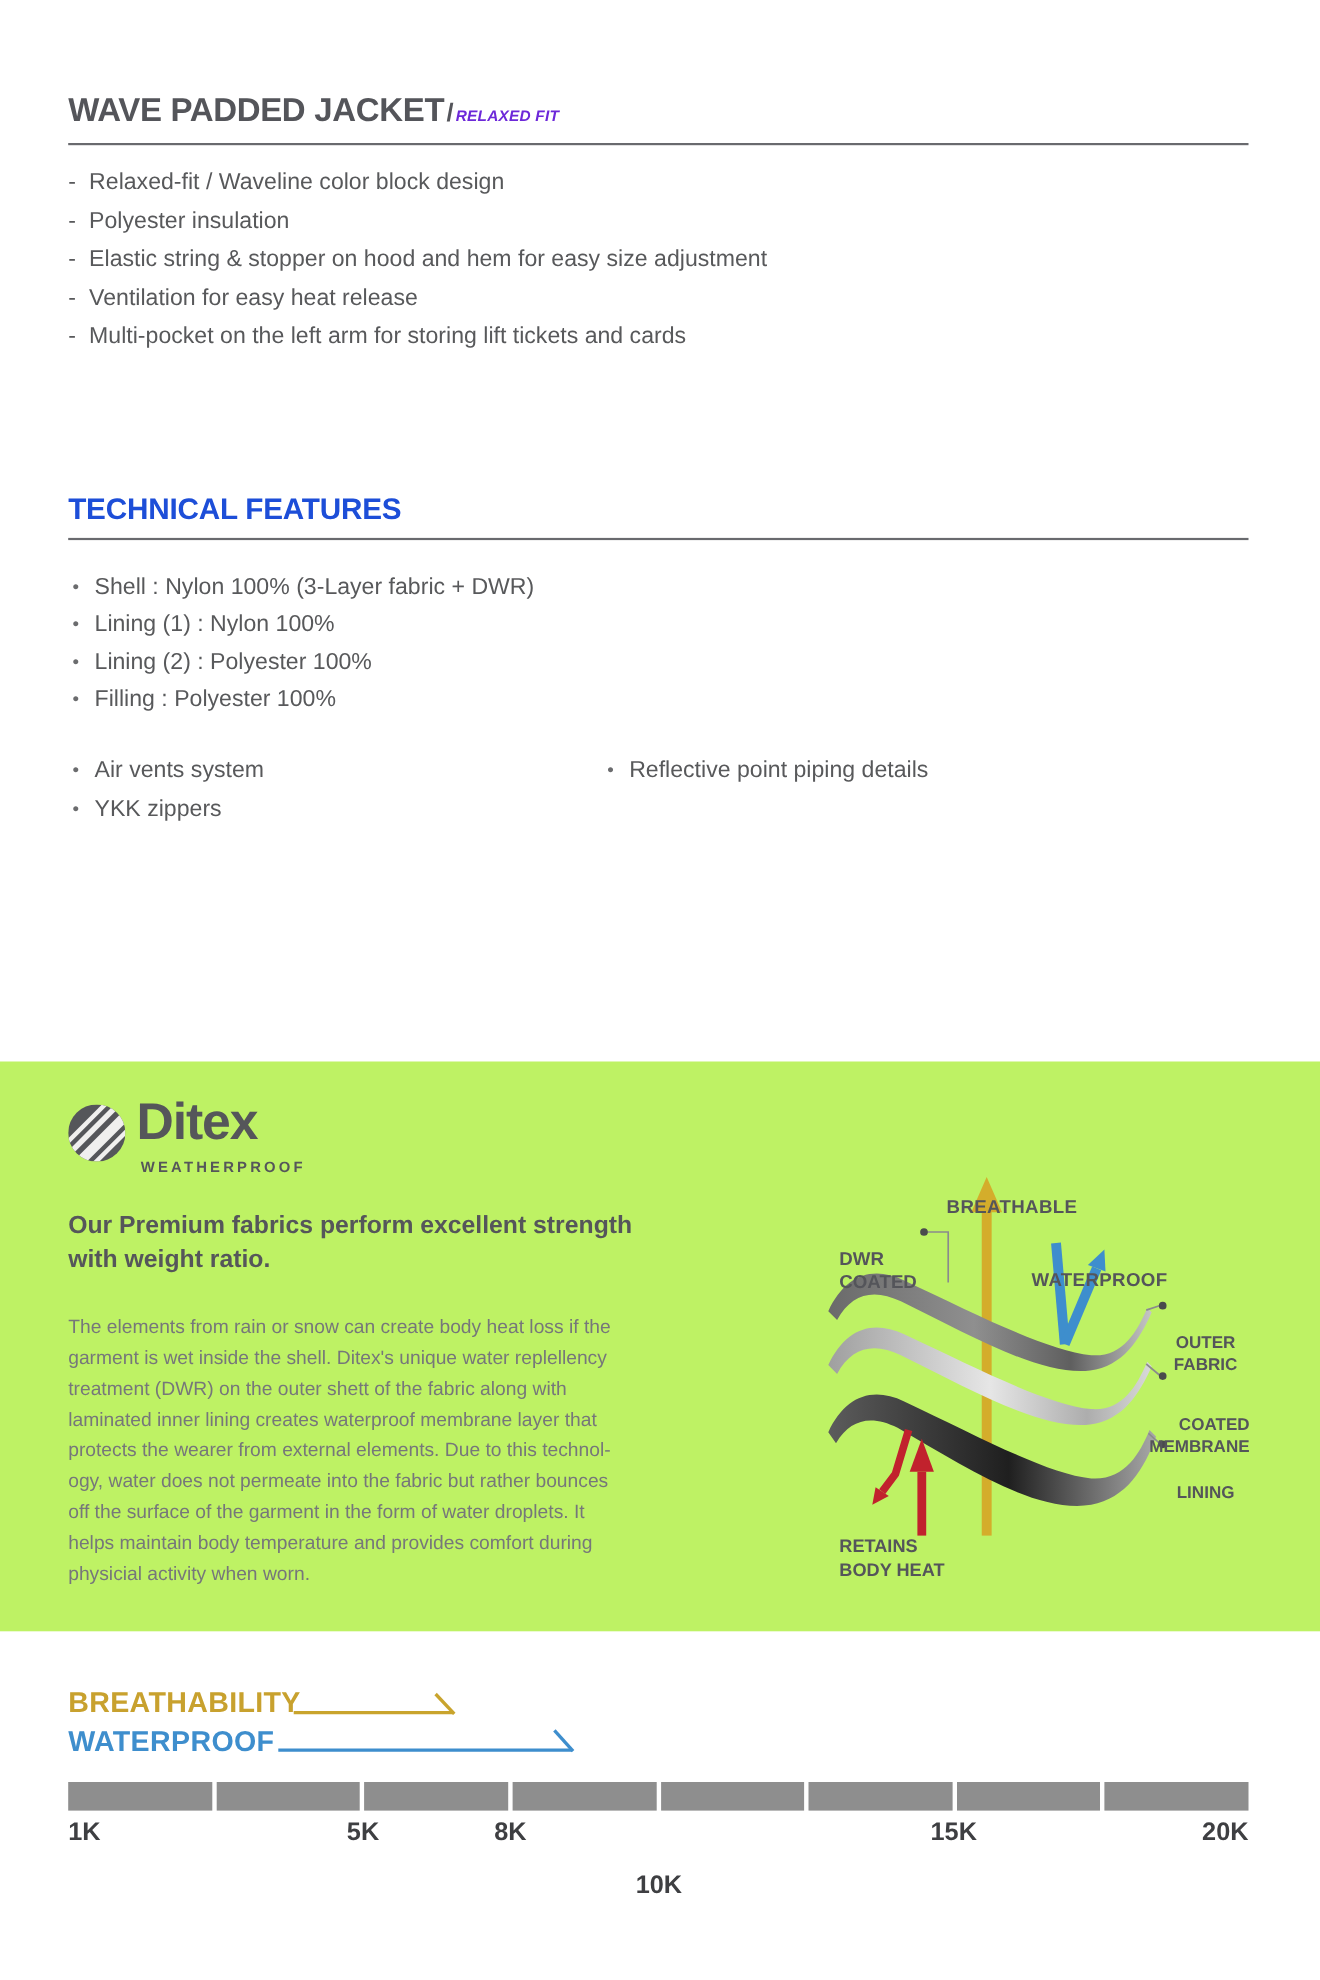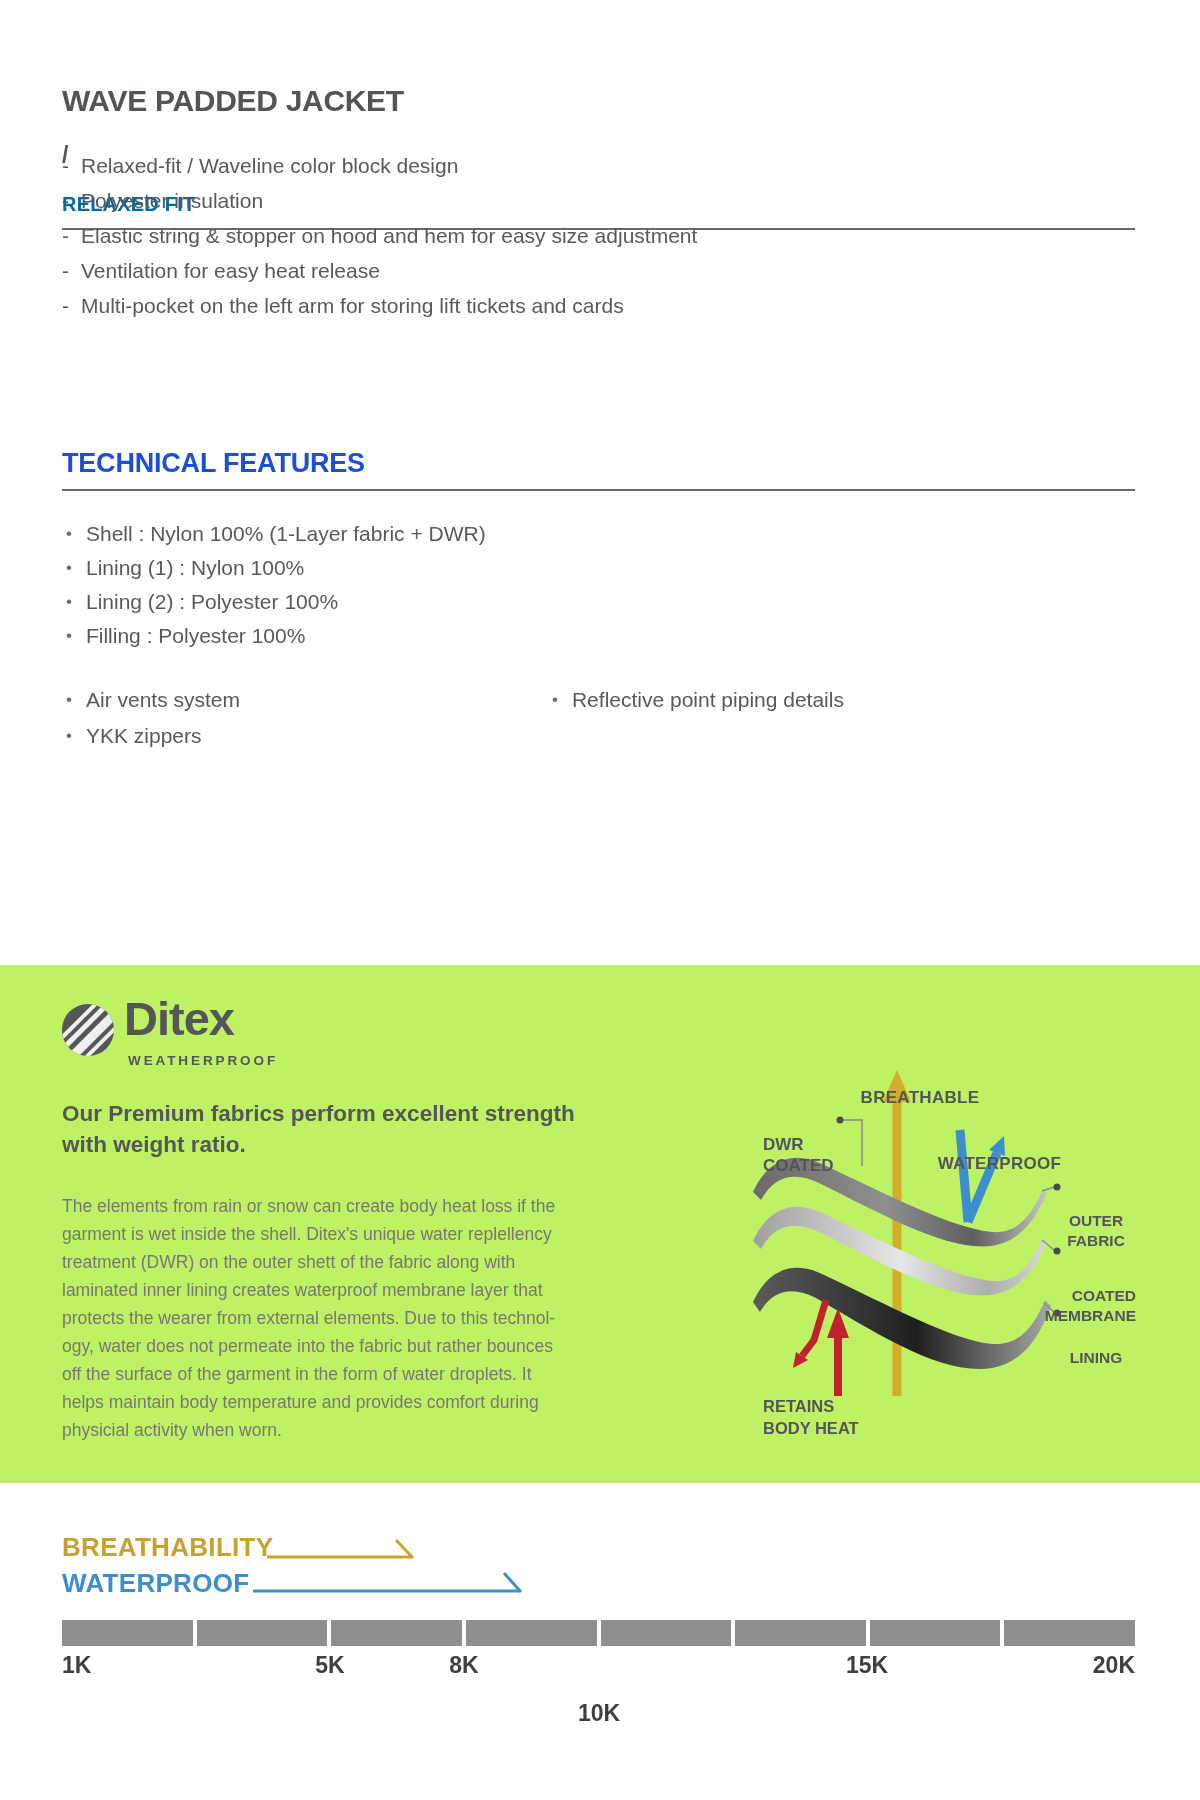--- a/index.html
+++ b/index.html
@@ -1,23 +1,23 @@
 <!DOCTYPE html>
 <html><head>
 <meta charset="utf-8">
 <style>
   html,body{margin:0;padding:0;background:#ffffff;}
   .page{position:relative;width:1200px;height:1800px;background:#ffffff;overflow:hidden;
         font-family:"Liberation Sans", sans-serif;color:#58595b;}
   
   .product-head{position:absolute;left:62px;top:84px;width:1073px;}
-  .title-row{display:flex;align-items:baseline;gap:24px;flex-direction:column;}
+  .title-row{display:flex;align-items:baseline;gap:2px;}
   .title{font-size:30px;font-weight:bold;letter-spacing:-0.3px;color:#54555a;}
   .title-sep{font-size:23px;font-weight:bold;color:#54555a;}
-  .fit{font-size:20px;font-weight:bold;letter-spacing:0.2px;color:#0369a1;}
+  .fit{font-size:14px;font-weight:bold;letter-spacing:0.2px;color:#6d28d9;font-style:italic;}
   .rule{height:2px;background:#696a6e;margin-top:12px;}
   .dash-list{position:absolute;left:62px;top:148px;width:1000px;}
   .dash-item{display:flex;gap:12px;height:35px;align-items:center;font-size:21px;color:#58595b;}
   .dash{color:#58595b;}
   
   .tech-head{position:absolute;left:62px;top:448px;width:1073px;}
   .tech-title{font-size:27px;font-weight:bold;letter-spacing:-0.2px;color:#1d4ed8;}
   .tech-head .rule{margin-top:10px;}
   .dot-list{position:absolute;left:66px;top:517px;}
   .dot-item{display:flex;gap:14px;height:34px;align-items:center;font-size:21px;color:#58595b;}
@@ -101,21 +101,21 @@
     </div>
 
   <div class="tech-head">
     <div class="tech-title">TECHNICAL FEATURES</div>
     <div class="rule"></div>
   </div>
 
   <div class="dot-list">
       <div class="dot-item">
       <span class="dot">•</span>
-      <span>Shell : Nylon 100% (1-Layer fabric + DWR)</span>
+      <span>Shell : Nylon 100% (3-Layer fabric + DWR)</span>
     </div>
       <div class="dot-item">
       <span class="dot">•</span>
       <span>Lining (1) : Nylon 100%</span>
     </div>
       <div class="dot-item">
       <span class="dot">•</span>
       <span>Lining (2) : Polyester 100%</span>
     </div>
       <div class="dot-item">

